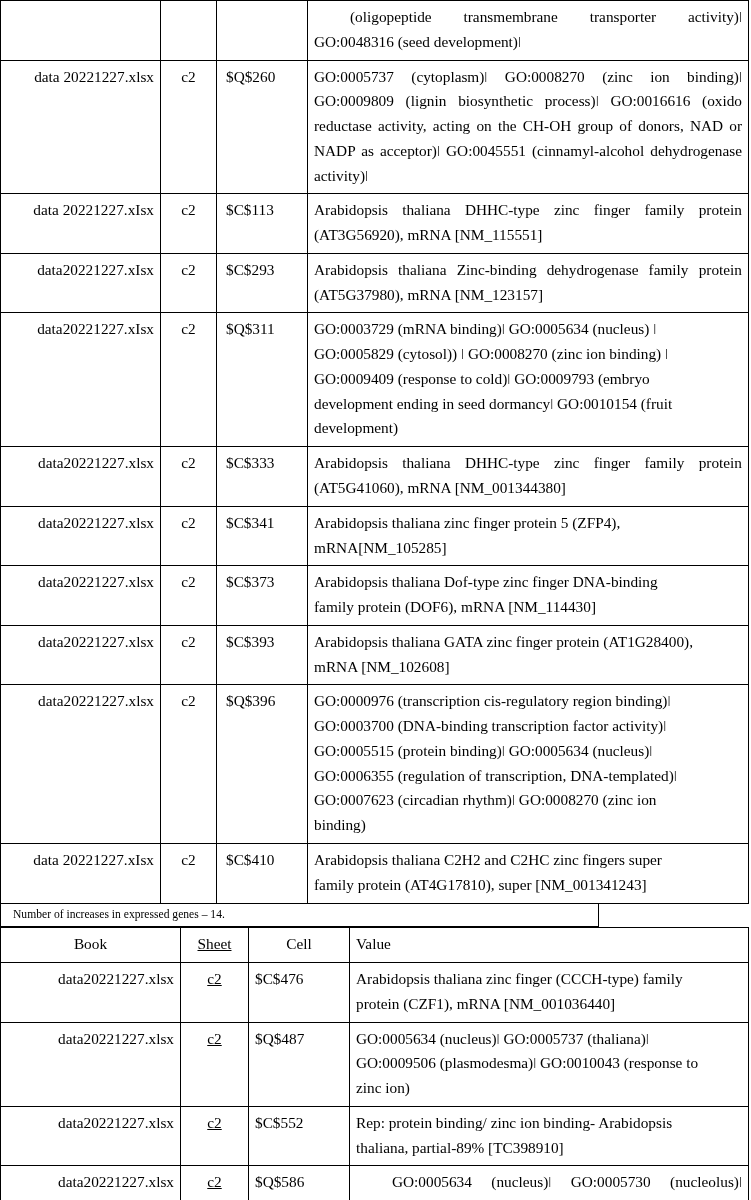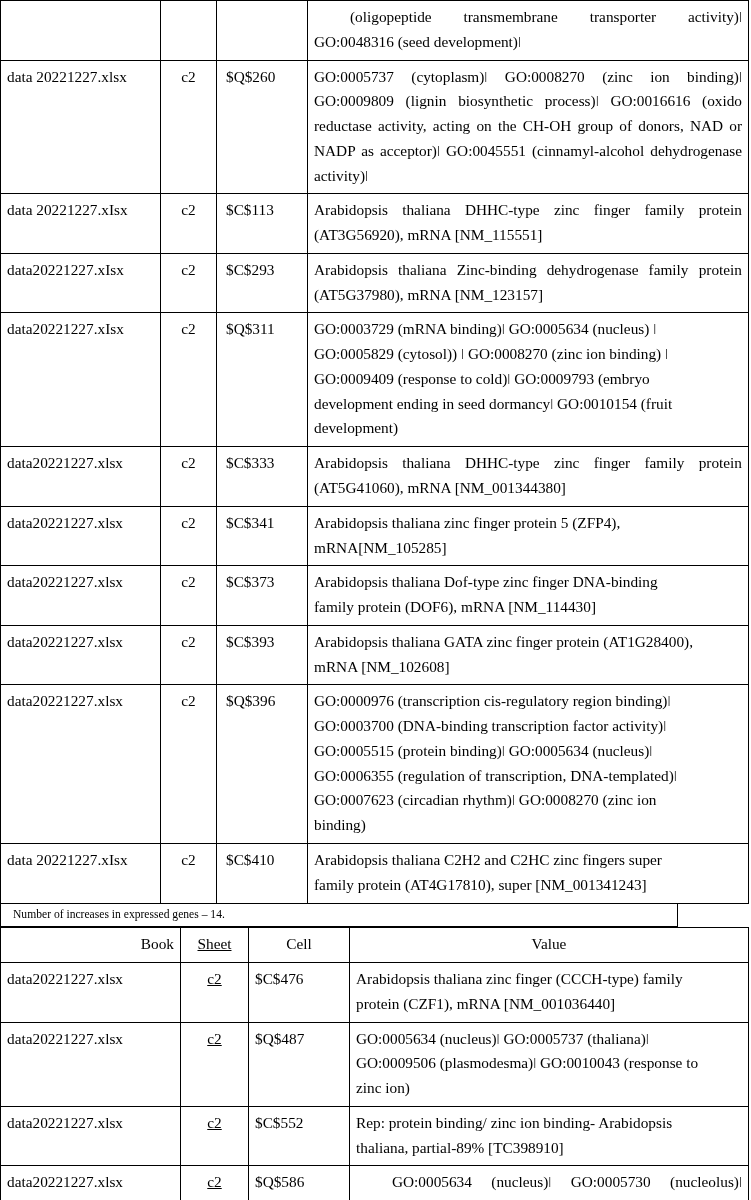--- a/index.html
+++ b/index.html
@@ -41,41 +41,41 @@
   .t1 .c-cell   { width: 75px; padding-left: 9px;  }
   .t1 .c-value  { width: auto;  text-align: justify; text-justify: inter-word; }
 
   
   .t2 .c-book   { width: 167px; }
   .t2 .c-sheet  { width: 55px;  text-align: center; text-decoration: underline; }
   .t2 .c-cell   { width: 88px;  }
   .t2 .c-value  { width: auto;  text-align: justify; text-justify: inter-word; }
 
   .t2 .hdr { text-align: center; }
-  .t2 .hdr.left { text-align: right; }
-
-  
-  td.plain { text-align: left; }
+  .t2 .hdr.left { text-align: center; }
+
+  
+  td.plain { text-align: right; }
 
   
   .jfull {
     text-align: justify;
     text-align-last: justify;
     margin-left: 36px;
   }
   .jnorm {
     text-align: justify;
     text-align-last: left;
   }
   .lft { text-align: left; }
 
   .caption-table {
     border-collapse: collapse;
     table-layout: fixed;
-    width: 678px;
+    width: 599px;
     border-spacing: 0;
   }
   .caption-table td {
     border: 1px solid #000000;
     border-top: none;
     padding: 3px 6px 3px 12px;
     font-size: 11.6px;
     line-height: 1.45;
     font-family: "Liberation Serif", "DejaVu Serif", serif;
   }
@@ -204,21 +204,21 @@
     </tbody>
   </table>
 
   <table class="doc-table t2">
     <tbody>
 
       <tr>
         <td class="c-book hdr left">Book</td>
         <td class="c-sheet hdr">Sheet</td>
         <td class="c-cell hdr">Cell</td>
-        <td class="c-value hdr" style="text-align:center;">Value</td>
+        <td class="c-value hdr" style="text-align:left;">Value</td>
       </tr>
 
       <tr>
         <td class="c-book plain">data20221227.xlsx</td>
         <td class="c-sheet">c2</td>
         <td class="c-cell">$C$476</td>
         <td class="c-value lft">
           <div>Arabidopsis thaliana zinc finger (CCCH-type) family</div>
           <div>protein (CZF1), mRNA [NM_001036440]</div>
         </td>

